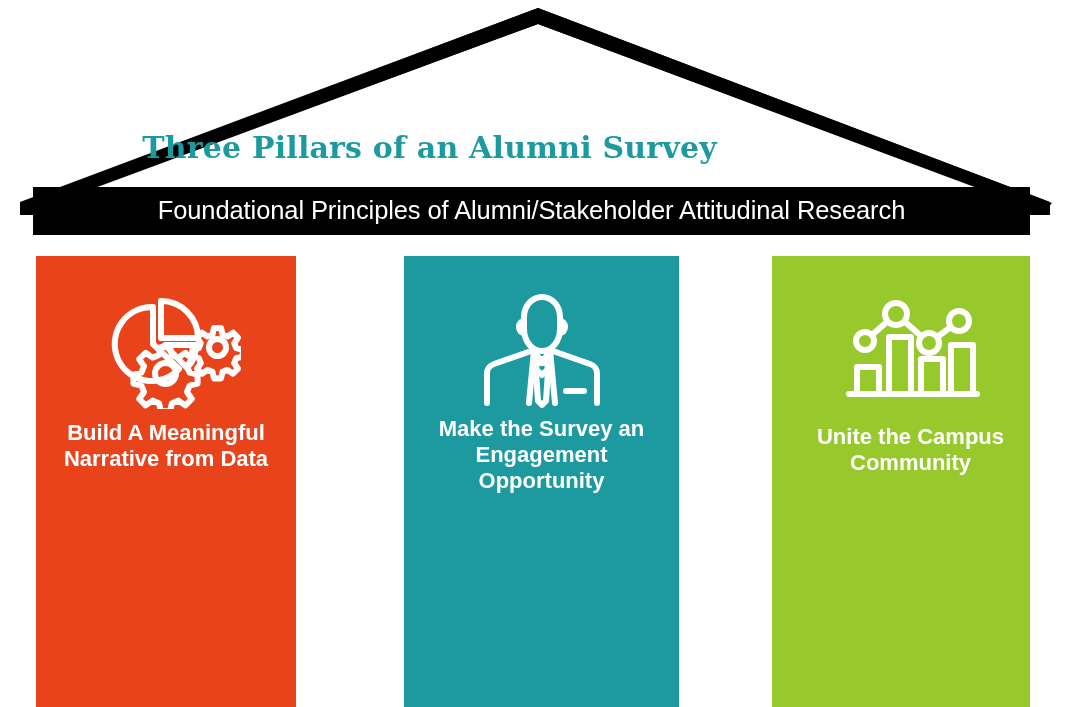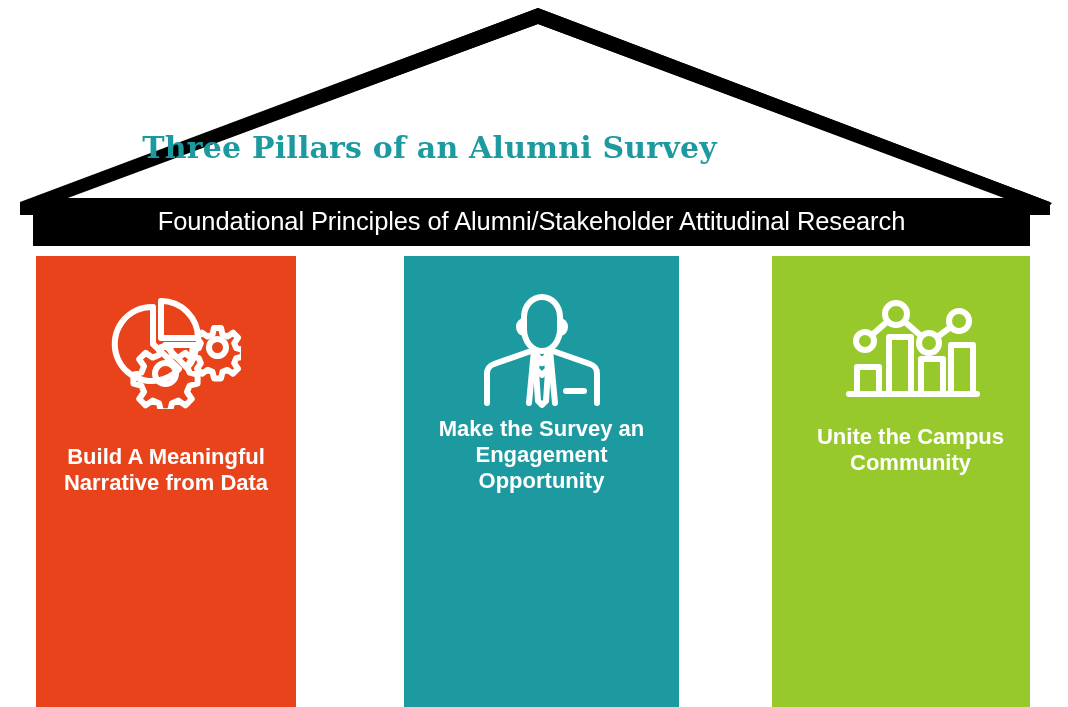--- a/index.html
+++ b/index.html
@@ -24,21 +24,21 @@
     left: 0;
     top: 0;
     width: 1068px;
     height: 215px;
   }
 
   
   #banner {
     position: absolute;
     left: 33px;
-    top: 198px;
+    top: 187px;
     width: 997px;
     height: 48px;
     background: #000000;
     display: flex;
     align-items: center;
     justify-content: center;
     box-sizing: border-box;
   }
   #banner-text {
     color: #ffffff;
@@ -85,21 +85,21 @@
     margin-top: 10px;
     color: #ffffff;
     font-weight: bold;
     font-size: 22px;
     line-height: 1.18;
     text-align: center;
     padding: 0 8px;
     white-space: pre-line;
   }
 
-  #pillar-1 { left: 36px;  width: 260px; background: #E8431B; gap: 24px; }
+  #pillar-1 { left: 36px;  width: 260px; background: #E8431B; }
   #pillar-2 { left: 404px; width: 275px; background: #1C9AA0; }
   #pillar-3 { left: 772px; width: 258px; background: #98C92C; padding-left: 19px; }
 
   #pillar-1 .pillar-label { font-size: 22px; }
   #pillar-2 .pillar-label { margin-top: 6px; }
   #pillar-3 .pillar-label { margin-top: 14px; }
 </style>
 </head>
 <body>
 

